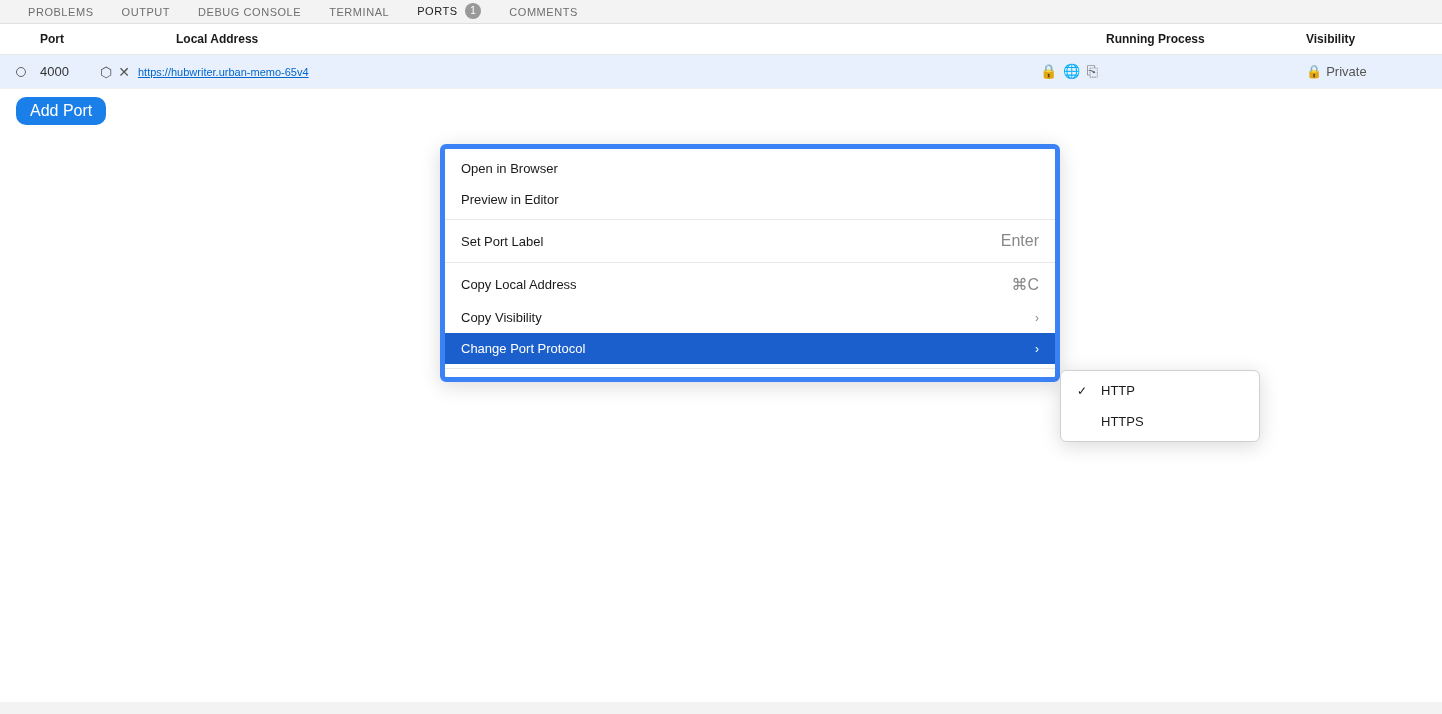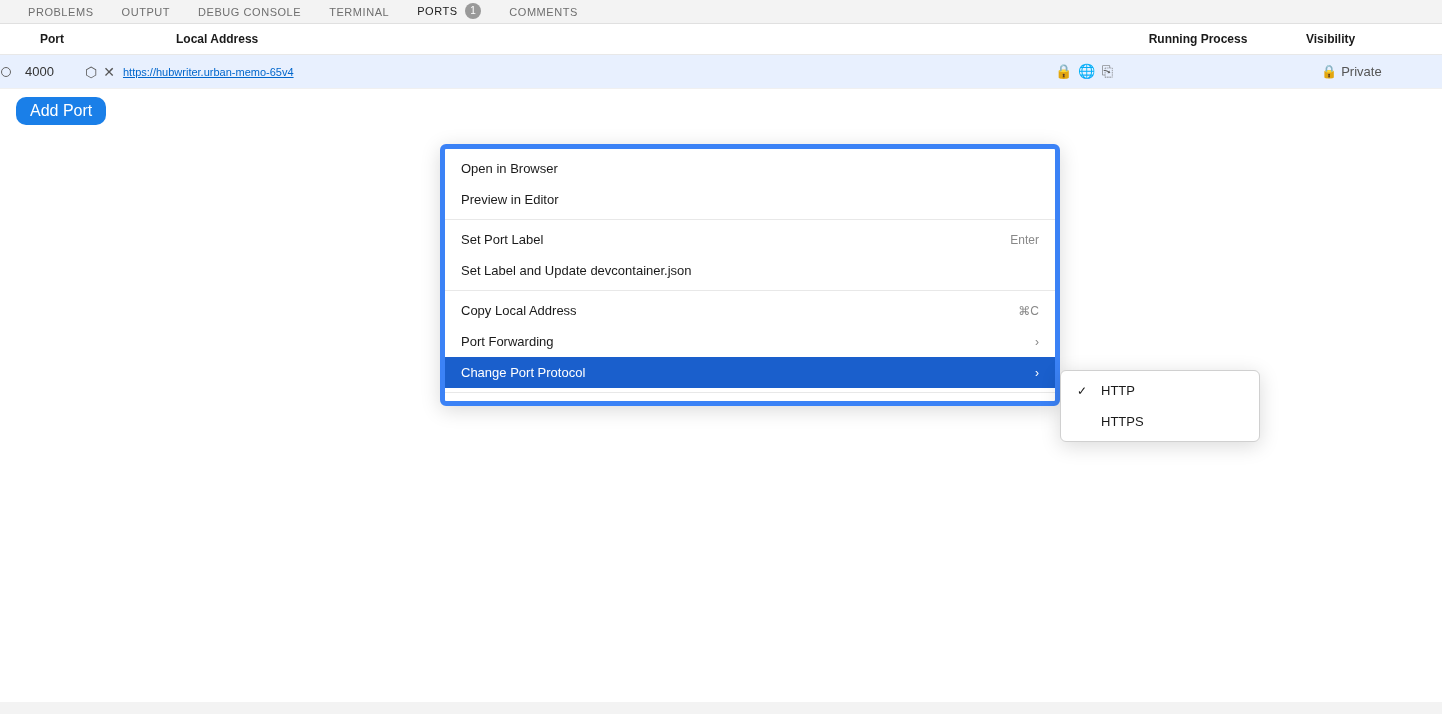--- a/index.html
+++ b/index.html
@@ -64,28 +64,28 @@
       align-items: center;
       padding: 8px 16px;
       border-bottom: 1px solid #e8e8e8;
       font-weight: 600;
       font-size: 12px;
       color: #1a1a1a;
       background: white;
     }
     .col-port { width: 160px; padding-left: 24px; }
     .col-address { flex: 1; }
-    .col-running { width: 200px; text-align: center; padding-right: 16px; }
+    .col-running { width: 200px; text-align: left; padding-right: 16px; }
     .col-visibility { width: 120px; }
 
     
     .port-row {
       display: flex;
       align-items: center;
-      padding: 8px 1px;
+      padding: 8px 16px;
       border-bottom: 1px solid #f0f0f0;
       background: #e8f0fe;
     }
     .port-circle {
       width: 10px;
       height: 10px;
       border-radius: 50%;
       border: 1.5px solid #666;
       margin-right: 14px;
       flex-shrink: 0;
@@ -168,21 +168,21 @@
       cursor: pointer;
       font-size: 13px;
       color: #1a1a1a;
     }
     .menu-item.active {
       background: #1a5fcc;
       color: white;
     }
     .menu-item .shortcut {
       color: #888;
-      font-size: 12px;
+      font-size: 16px;
     }
     .menu-item .chevron {
       color: #888;
       font-size: 12px;
     }
     .menu-item.active .chevron {
       color: white;
     }
     .menu-divider {
       border: none;
@@ -284,30 +284,27 @@
       <span>Open in Browser</span>
     </div>
     <div class="menu-item">
       <span>Preview in Editor</span>
     </div>
     <hr class="menu-divider">
     <div class="menu-item">
       <span>Set Port Label</span>
       <span class="shortcut">Enter</span>
     </div>
-    <div class="menu-item">
-      <span>Set Label and Update devcontainer.json</span>
-    </div>
     <hr class="menu-divider">
     <div class="menu-item">
       <span>Copy Local Address</span>
       <span class="shortcut">⌘C</span>
     </div>
     <div class="menu-item">
-      <span>Port Forwarding</span>
+      <span>Copy Visibility</span>
       <span class="chevron">›</span>
     </div>
     <div class="menu-item active">
       <span>Change Port Protocol</span>
       <span class="chevron">›</span>
     </div>
     <hr class="menu-divider">
   </div>
 
   <div class="submenu">

